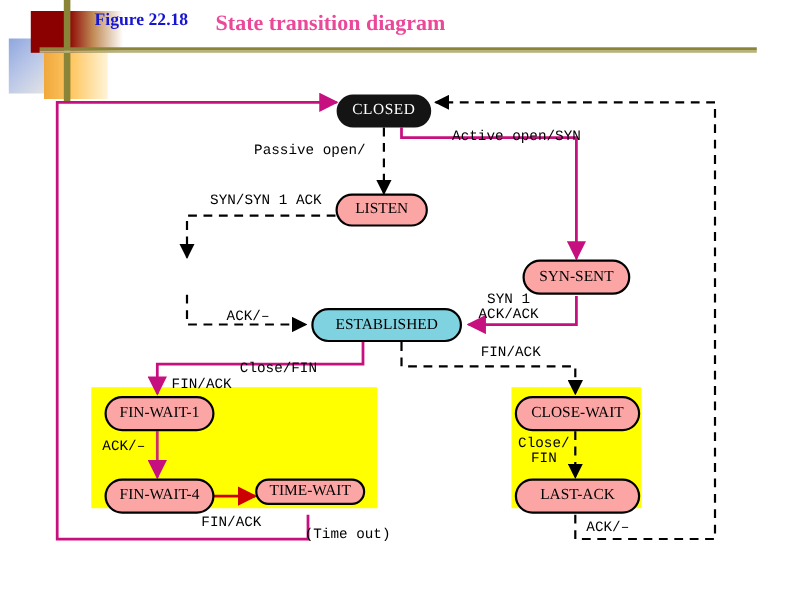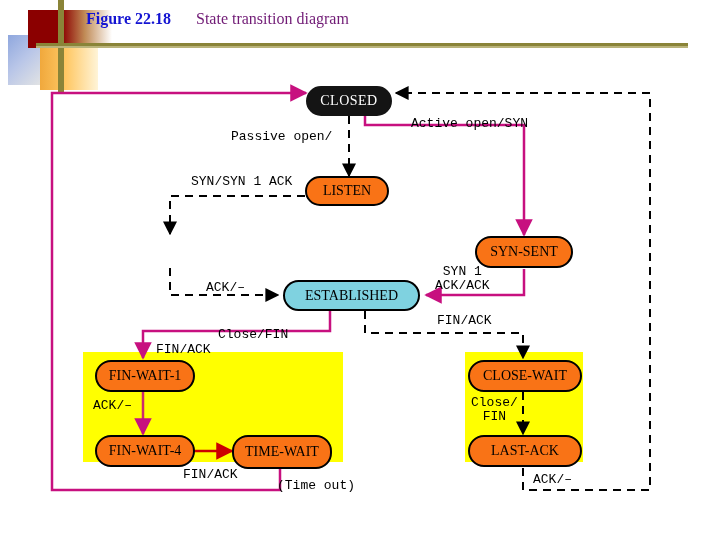--- a/index.html
+++ b/index.html
@@ -16,33 +16,33 @@
     background:linear-gradient(to right,#8B0000 0%,#c08a55 45%,#ffffff 100%);}
   #deco-blue{left:8px;top:35px;width:50px;height:50px;
     background:linear-gradient(135deg,#8fa7de 0%,#b9c6e8 40%,#f2efe2 100%);}
   #deco-orange{left:40px;top:40px;width:58px;height:50px;
     background:linear-gradient(to right,#f0a83c 0%,#ffc864 45%,#fff4d8 100%);}
   #deco-vline{position:absolute;left:58px;top:0px;width:6px;height:92px;background:#8a8438;}
   #deco-hline{position:absolute;left:36px;top:43px;width:652px;height:3px;background:#8a8438;}
   #deco-hline2{position:absolute;left:36px;top:46px;width:652px;height:2px;background:#b9b37a;}
   #fig-num{position:absolute;left:86px;top:10px;color:#1414d2;
     font-weight:bold;font-size:16px;letter-spacing:0px;}
-  #fig-title{position:absolute;left:196px;top:10px;color:#701a75;
-    font-weight:normal;font-size:16px;}
+  #fig-title{position:absolute;left:196px;top:10px;color:#ec4899;
+    font-weight:bold;font-size:20px;}
 
   
   #diagram{position:absolute;left:0;top:62px;width:720px;height:478px;}
   #svg-layer{position:absolute;left:0;top:0;width:720px;height:478px;}
 
   
   .hl{position:absolute;background:#ffff00;}
 
   
   .node{position:absolute;display:flex;align-items:center;justify-content:center;
-    border:2px solid #000000;border-radius:16px;background:#f97316;
+    border:2px solid #000000;border-radius:16px;background:#fca5a5;
     font-family:"Liberation Serif",serif;font-size:14px;color:#000000;
     white-space:nowrap;box-sizing:border-box;}
   .node.dark{background:#141414;border-color:#141414;color:#ffffff;
     font-weight:normal;letter-spacing:.5px;}
   .node.cyan{background:#7fd2e0;}
 
   
   .lbl{position:absolute;font-family:Liberation Mono, monospace;font-size:13px;
     color:#000000;white-space:nowrap;line-height:1.05;}
   .lbl.two{line-height:1.08;text-align:center;}
@@ -123,21 +123,21 @@
   </div>
 
   <div class="node" style="left:95px;top:298px;width:100px;height:32px;">
     <span>FIN-WAIT-1</span>
   </div>
 
   <div class="node" style="left:95px;top:373px;width:100px;height:32px;">
     <span>FIN-WAIT-4</span>
   </div>
 
-  <div class="node" style="left:232px;top:373px;width:100px;height:34px;">
+  <div class="node" style="left:232px;top:373px;width:100px;height:24px;">
     <span>TIME-WAIT</span>
   </div>
 
   <div class="node" style="left:468px;top:298px;width:114px;height:32px;">
     <span>CLOSE-WAIT</span>
   </div>
 
   <div class="node" style="left:468px;top:373px;width:114px;height:32px;">
     <span>LAST-ACK</span>
   </div>

